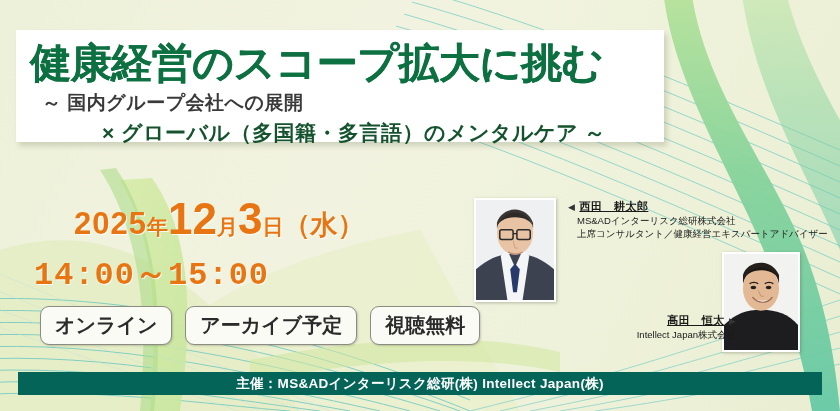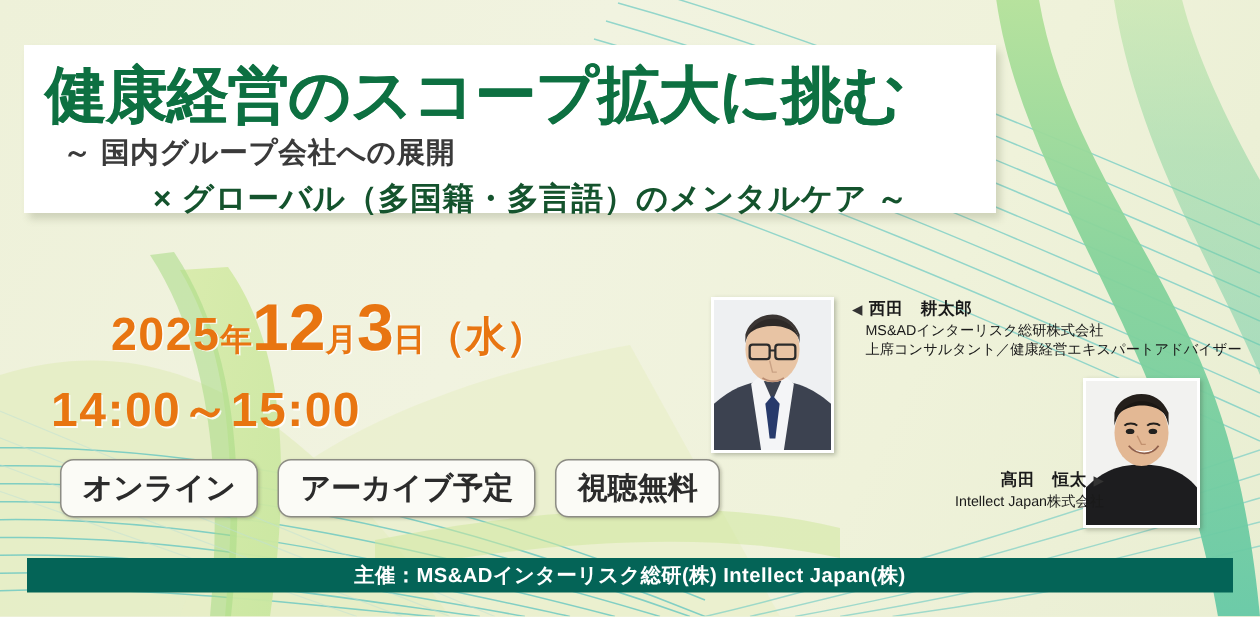--- a/index.html
+++ b/index.html
@@ -64,20 +64,21 @@
   .d-unit { font-size:21px; }
   .d-big  { font-size:44px; letter-spacing:0px; }
   .d-paren{ font-size:27px; }
 
   .time-row {
     position:absolute; left:34px; top:252px;
     font-size:32px; font-weight:bold;
     color:#e87511; letter-spacing:1px;
     white-space:nowrap;
     text-shadow:1px 1px 0 rgba(255,255,255,0.85);
+    font-family:Liberation Mono, monospace;
   }
 
   
   .badges {
     position:absolute; left:40px; top:306px;
     display:flex; gap:13px;
   }
   .badge {
     background:#fbfbf6;
     border:1.5px solid #8c8c84;
@@ -100,20 +101,21 @@
   .photo-a { left:474px; top:198px; width:82px; height:104px; }
   .photo-b { left:722px; top:252px; width:78px; height:100px; }
   .photo svg { display:block; width:100%; height:100%; }
 
   .sp-block { position:absolute; white-space:nowrap; color:#1a1a1a; }
   .sp-a { left:568px; top:196px; text-align:left; }
   .sp-b { left:590px; top:310px; text-align:right; width:146px; }
 
   .sp-name {
     font-size:11px; font-weight:bold;
+    text-decoration:underline;
     letter-spacing:0.5px;
   }
   .sp-org  { font-size:9.5px; line-height:13px; }
   .sp-role { font-size:9.5px; line-height:13px; }
   .tri { font-size:9px; color:#333; }
 
   
   .footer {
     position:absolute; left:18px; top:372px;
     width:804px; height:23px;

